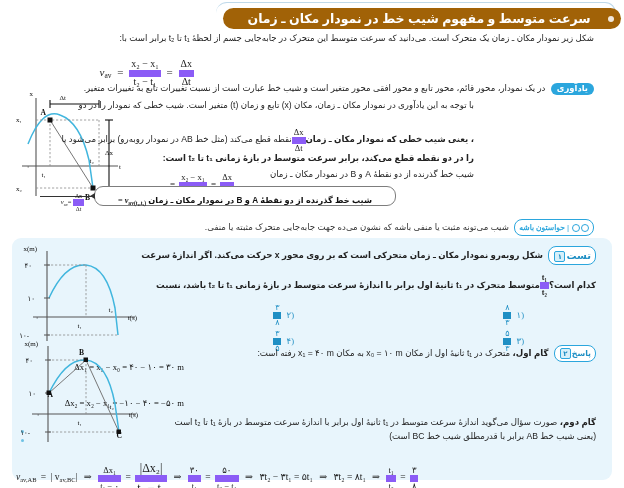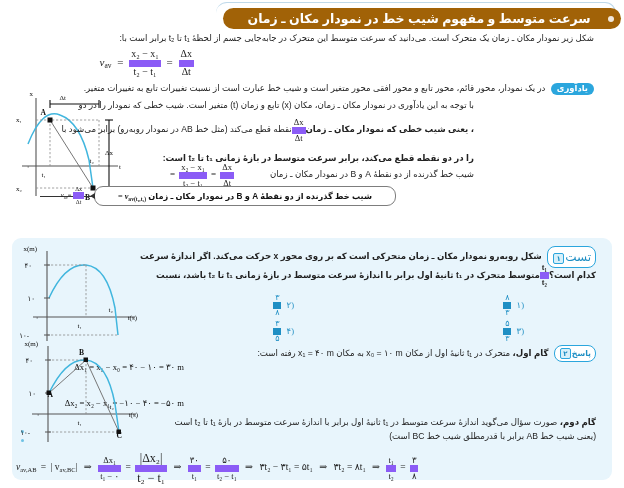--- a/index.html
+++ b/index.html
@@ -34,21 +34,21 @@
   .title-text{
     color:#ffffff;font-size:12.5px;font-weight:bold;letter-spacing:.2px;
     white-space:nowrap;padding-right:6px;
   }
 
   
   .para{position:absolute;font-size:8.6px;line-height:1.5;text-align:justify;color:#222;}
   .bold{font-weight:bold;}
 
   
-  .m{font-family:"Liberation Serif","DejaVu Serif",serif;font-style:normal;direction:ltr;display:inline-block;}
+  .m{font-family:"Liberation Serif","DejaVu Serif",serif;font-style:normal;direction:ltr;display:inline-block;margin-top:10px;}
   .mi{font-family:"Liberation Serif",serif;font-style:italic;}
   .sub{font-size:.68em;vertical-align:-0.28em;}
 
   
   .frac{display:inline-block;vertical-align:middle;text-align:center;line-height:1.05;direction:ltr;
         font-family:"Liberation Serif",serif;}
   .frac .num{display:block;padding:0 2px;border-bottom:7px solid #8b5cf6;}
   .frac .den{display:block;padding:0 2px;}
 
   
@@ -229,30 +229,36 @@
   <div style="position:absolute;top:183px;right:540px;direction:ltr;">
     <span class="m" style="font-size:6.5px;">
       <span class="mi">v</span><span class="sub">av</span>=
       <span class="frac" style="font-size:6px;">
         <span class="num">Δx</span>
         <span class="den">Δt</span>
       </span>
     </span>
   </div>
 
+  <div class="para" style="top:219px;right:30px;width:562px;text-align:right;">
+    <span class="badge-outline">
+      <span class="eye"></span><span class="eye"></span><span class="sep">|</span><span class="lbl-txt lbl" style="font-size:7.6px;color:#2ba6dd;font-weight:bold;">حواستون باشه</span>
+    </span>
+    <span style="margin-right:3px;color:#333;">شیب می‌تونه مثبت یا منفی باشه که نشون می‌ده جهت جابه‌جایی متحرک مثبته یا منفی.</span>
+  </div>
 
   <div class="panel" style="top:238px;right:12px;width:600px;height:242px;"></div>
   <div class="panel-dots" style="top:430px;right:600px;">
     <i></i>
     <i></i>
   </div>
 
   <div class="para" style="top:246px;right:28px;width:500px;">
     <span class="badge-outline" style="border-color:#2ba6dd;">
-      <span style="color:#1f8fc4;font-size:12px;font-weight:normal;">تست</span><span class="sqbadge">۱</span>
+      <span style="color:#1f8fc4;font-size:10px;font-weight:bold;">تست</span><span class="sqbadge">۱</span>
     </span>
     <span class="bold" style="margin-right:3px;">شکل روبه‌رو نمودار مکان ـ زمان متحرکی است که بر روی محور x حرکت می‌کند. اگر اندازهٔ سرعت</span>
   </div>
 
   <div class="para bold" style="top:264px;right:28px;width:500px;line-height:2;">
     <span>کدام است؟</span><span class="m" style="font-size:9px;">
       <span class="frac" style="font-size:8px;">
         <span class="num">t₁</span>
         <span class="den">t₂</span>
       </span></span><span>متوسط متحرک در t₁ ثانیهٔ اول برابر با اندازهٔ سرعت متوسط در بازهٔ زمانی t₁ تا t₂ باشد، نسبت</span>

